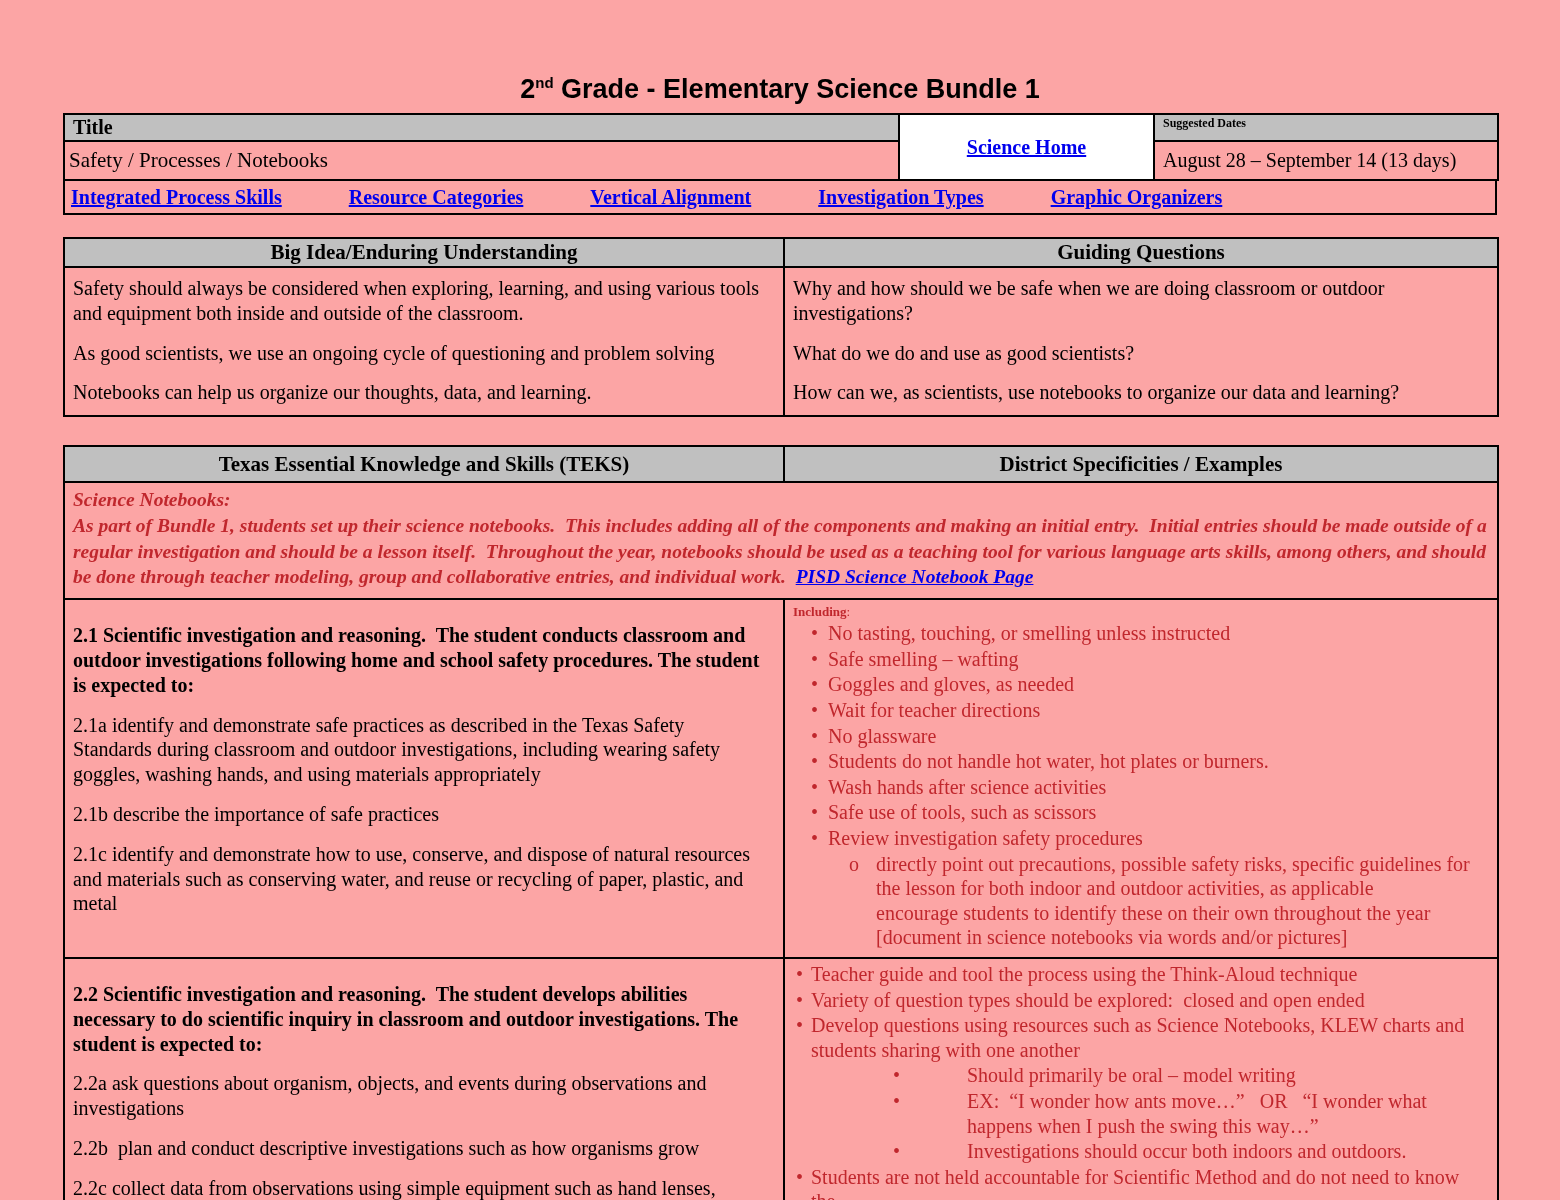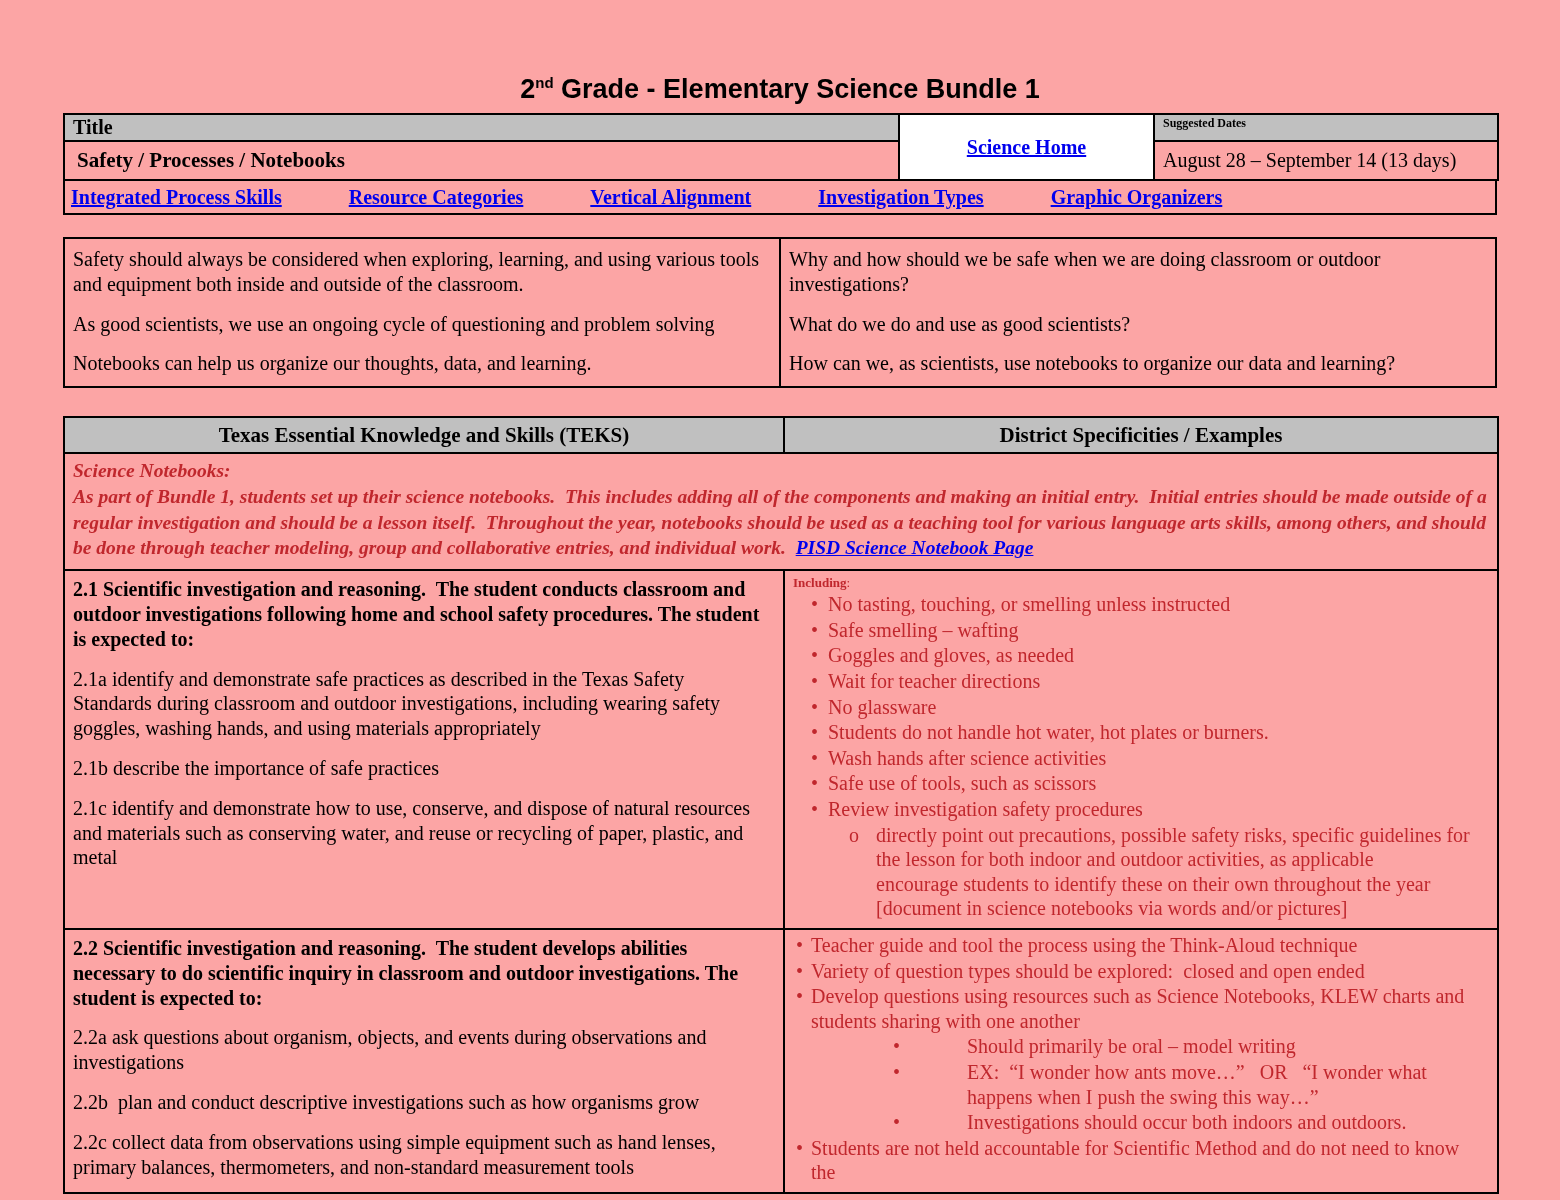--- a/index.html
+++ b/index.html
@@ -21,37 +21,37 @@
   }
   .doc-title sup{font-size:15px;}
   table{border-collapse:collapse;width:1434px;table-layout:fixed;}
   td,th{border:2px solid #000;vertical-align:top;}
   .gray{background:var(--gray);}
   a{color:var(--blue);font-weight:bold;text-decoration:underline;cursor:pointer;}
   
   .t-head th.title-label{width:835px;text-align:left;font-size:20px;padding:1px 8px;height:26px;}
   .t-head td.home{width:255px;text-align:center;vertical-align:middle;font-size:20px;background:#fff;}
   .t-head th.dates-label{width:344px;text-align:left;font-size:12px;padding:1px 8px;}
-  .t-head td.title-value{font-weight:bold;font-size:21px;padding:6px 12px;height:36px;vertical-align:middle;}
+  .t-head td.title-value{font-weight:normal;font-size:21px;padding:6px 4px;height:36px;vertical-align:middle;}
   .t-head td.dates-value{font-size:20px;padding:4px 8px;vertical-align:middle;}
   
   .nav-bar{
     border:2px solid #000;margin-top:-2px;height:35px;
     display:flex;align-items:center;column-gap:67px;padding:16px 6px;
     font-size:20px;
   }
   
   .sect{margin-top:22px;}
   .sect th{font-size:21px;text-align:center;padding:1px 4px;height:26px;vertical-align:middle;}
   .col-l{width:720px;}
   .col-r{width:714px;}
   .cell{padding:2px 16px 6px 8px;font-size:20px;line-height:1.24;}
   .cell p{margin:6px 0 15px 0;white-space:pre-wrap;}
   .cell p:last-child{margin-bottom:4px;}
-  .cell p.lead{font-weight:bold;margin-top:4px;}
+  .cell p.lead{font-weight:bold;margin-top:21px;}
   .bigidea-row td{height:124px;}
   .teks{margin-top:28px;}
   .teks th{height:36px;}
   
   .note-cell{padding:4px 10px 8px 8px;}
   .note{color:var(--red);font-weight:bold;font-size:19.5px;line-height:1.32;white-space:pre-wrap;font-style:italic;}
   .note .nb-link{font-size:19.5px;}
   .intro{color:var(--red);font-size:13px;margin:2px 0 1px 0;}
   .intro b{font-weight:bold;}
   .bullet{display:flex;color:var(--red);font-size:20px;line-height:1.23;margin:1px 0;}
@@ -94,20 +94,24 @@
 
     <a>Integrated Process Skills</a>
         <a>Resource Categories</a>
         <a>Vertical Alignment</a>
         <a>Investigation Types</a>
         <a>Graphic Organizers</a>
       </div>
 
     <table class="sect">
       <tbody>
+          <tr>
+        <th class="gray col-l">Big Idea/Enduring Understanding</th>
+        <th class="gray col-r">Guiding Questions</th>
+      </tr>
       <tr class="bigidea-row">
         <td class="cell">
 
         <p>Safety should always be considered when exploring, learning, and using various tools and equipment both inside and outside of the classroom.</p>
               <p>As good scientists, we use an ongoing cycle of questioning and problem solving</p>
               <p>Notebooks can help us organize our thoughts, data, and learning.</p>
             </td>
         <td class="cell">
 
         <p>Why and how should we be safe when we are doing classroom or outdoor investigations?</p>

